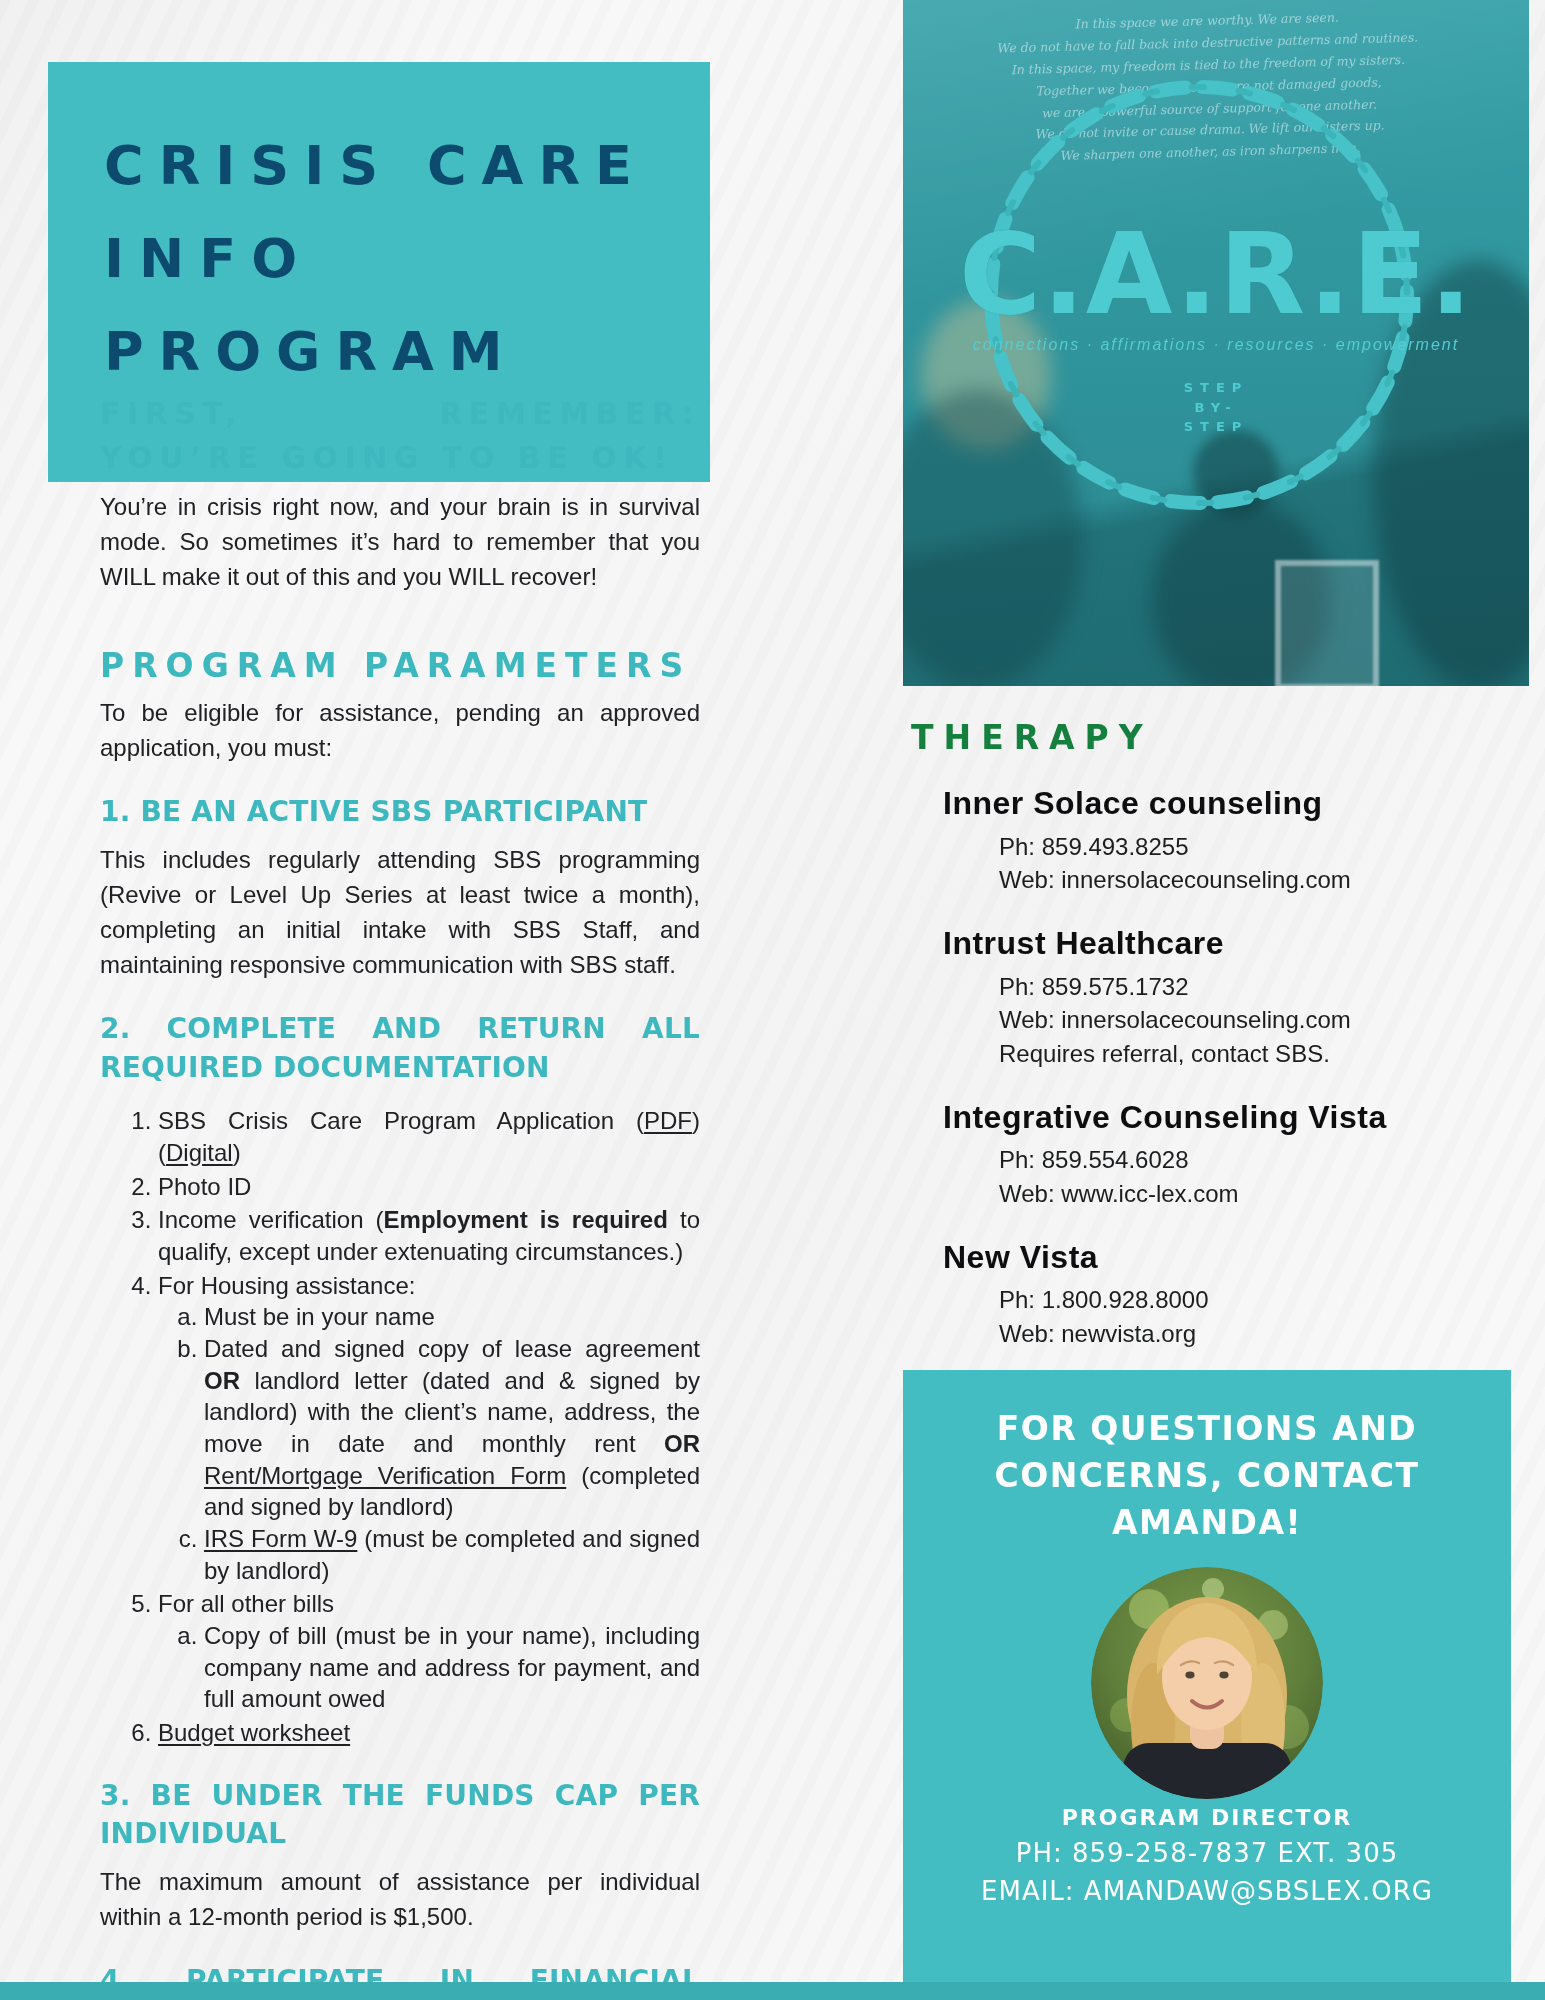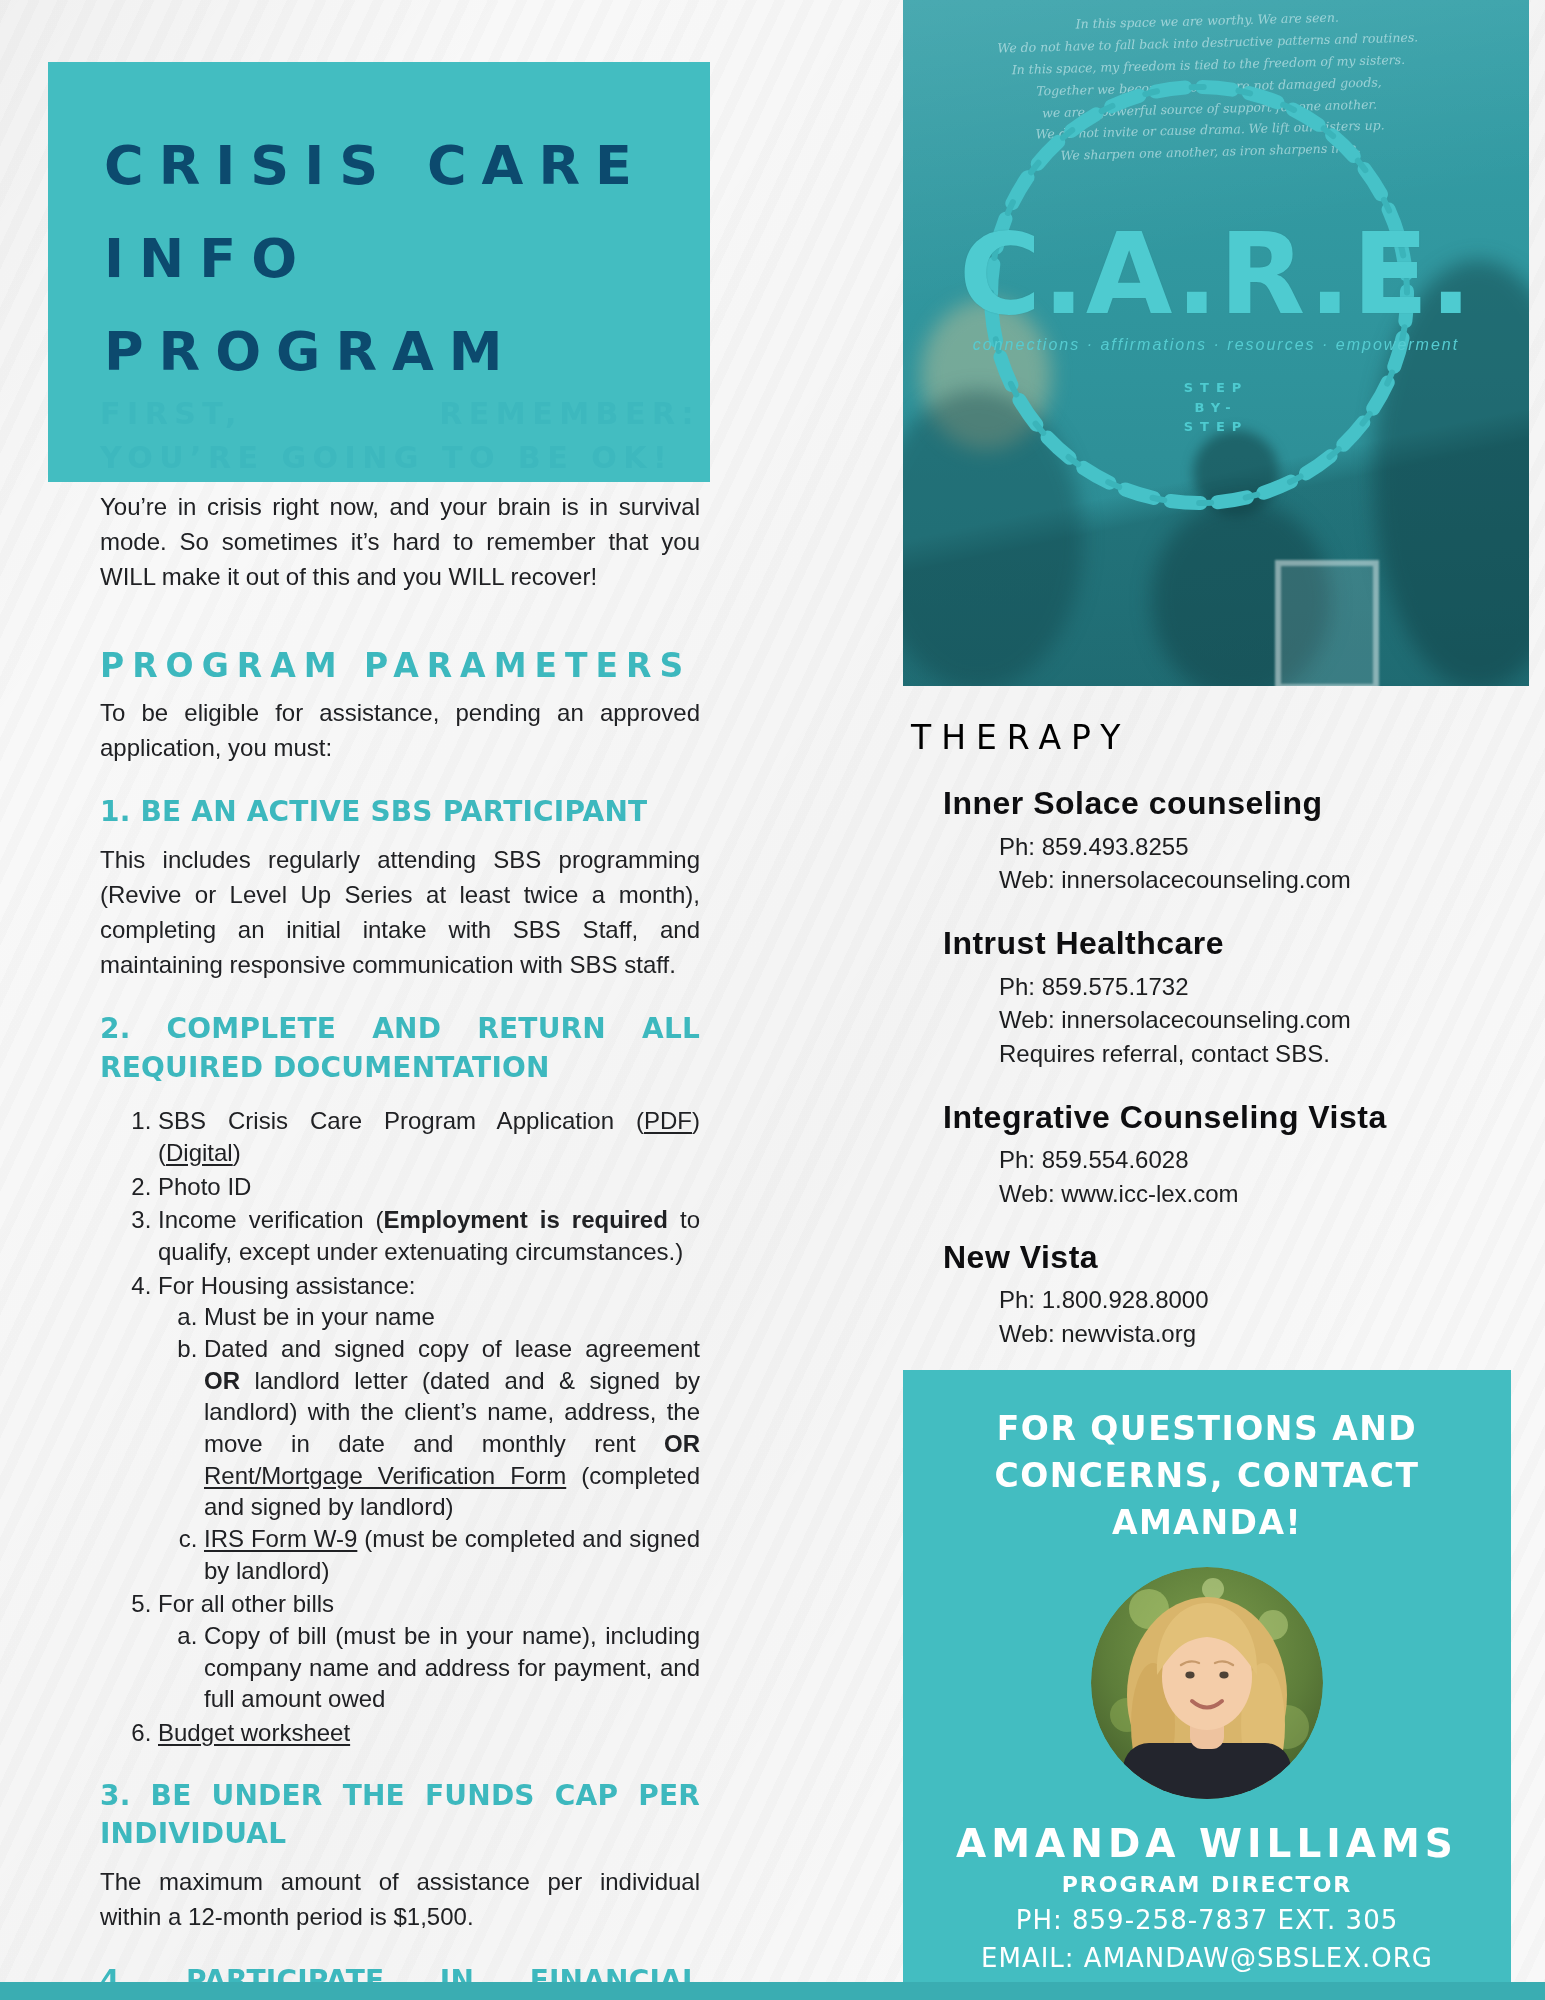--- a/index.html
+++ b/index.html
@@ -52,21 +52,21 @@
   .left-col p{margin:10px 0 0 0;font-size:24px;line-height:1.46;text-align:justify;}
   .mt{margin-top:28px;}
   ol.docs{margin:18px 0 0 0;padding-left:58px;font-size:24px;line-height:1.32;text-align:justify;}
   ol.docs>li{margin:2px 0;}
   ol.sub{list-style:lower-alpha;margin:0;padding-left:46px;}
   .b{font-weight:bold;}
   .u{text-decoration:underline;text-underline-offset:3px;}
 
   
   .right-col{position:absolute;left:903px;top:718px;width:610px;z-index:2;}
-  .h-therapy{font-family:"DejaVu Sans",sans-serif;font-weight:normal;color:#000000;
+  .h-therapy{font-family:"DejaVu Sans",sans-serif;font-weight:bold;color:#15803d;
     font-size:33px;letter-spacing:10px;margin:0 0 0 8px;}
   .provider{margin-top:28px;}
   .provider h3{margin:0 0 0 40px;font-family:"Liberation Sans",sans-serif;font-weight:bold;
     color:#0e0e10;font-size:32px;letter-spacing:0.5px;line-height:1.15;}
   .provider .lines{margin:8px 0 0 96px;font-size:24px;line-height:1.4;color:#1c1d1f;}
   .provider .lines span{display:block;}
 
   
   .contact-box{position:absolute;left:903px;top:1370px;width:608px;height:630px;background:#43bdc1;z-index:2;
     display:flex;flex-direction:column;align-items:center;text-align:center;color:#ffffff;
@@ -232,20 +232,19 @@
           <ellipse cx="116" cy="110" rx="45" ry="53" fill="#f4cda9"></ellipse>
           <path d="M66,108 C64,58 92,36 116,36 C140,36 168,58 166,108 C150,84 140,72 116,70 C92,72 82,84 66,108 Z" fill="#e2c078"></path>
           <ellipse cx="99" cy="108" rx="4.6" ry="3.4" fill="#4e4337"></ellipse>
           <ellipse cx="133" cy="108" rx="4.6" ry="3.4" fill="#4e4337"></ellipse>
           <path d="M90,98 q9,-6 18,-2" stroke="#c79a6b" stroke-width="2.4" fill="none" stroke-linecap="round"></path>
           <path d="M124,96 q9,-4 18,2" stroke="#c79a6b" stroke-width="2.4" fill="none" stroke-linecap="round"></path>
           <path d="M101,134 q15,13 30,0" stroke="#b06a5c" stroke-width="4" fill="none" stroke-linecap="round"></path>
         </g>
       </svg>
     </div>
-    <div class="contact-name">AMANDA WILLIAMS</div>
     <div class="contact-role">PROGRAM DIRECTOR</div>
     <div class="contact-phone">PH: 859-258-7837 EXT. 305</div>
     <div class="contact-email">EMAIL: AMANDAW@SBSLEX.ORG</div>
   </section>
 
   <div class="bottom-strip"></div>
 </div>
 
 </body></html>

